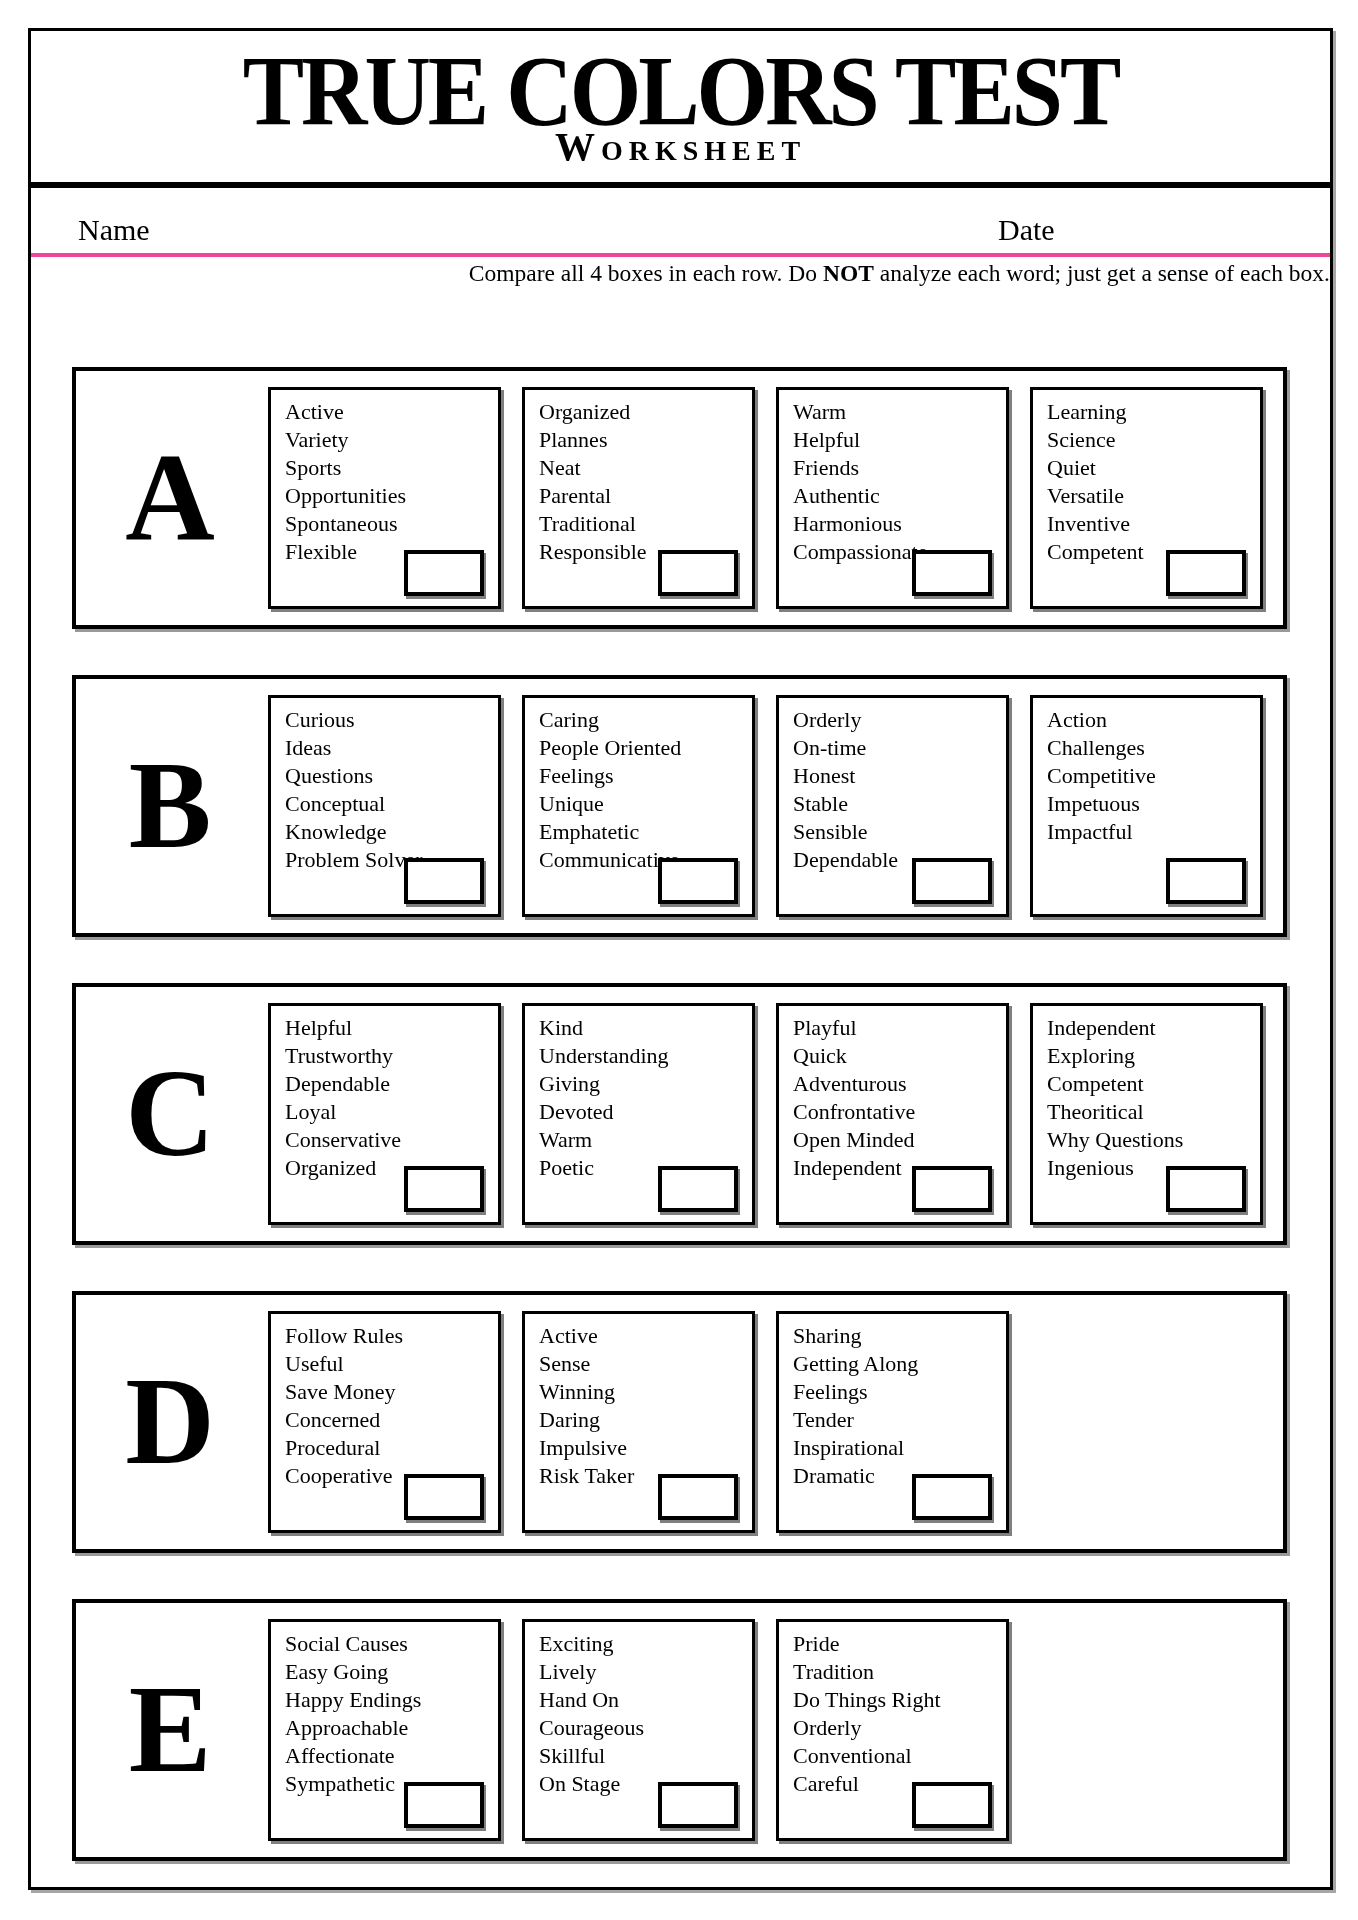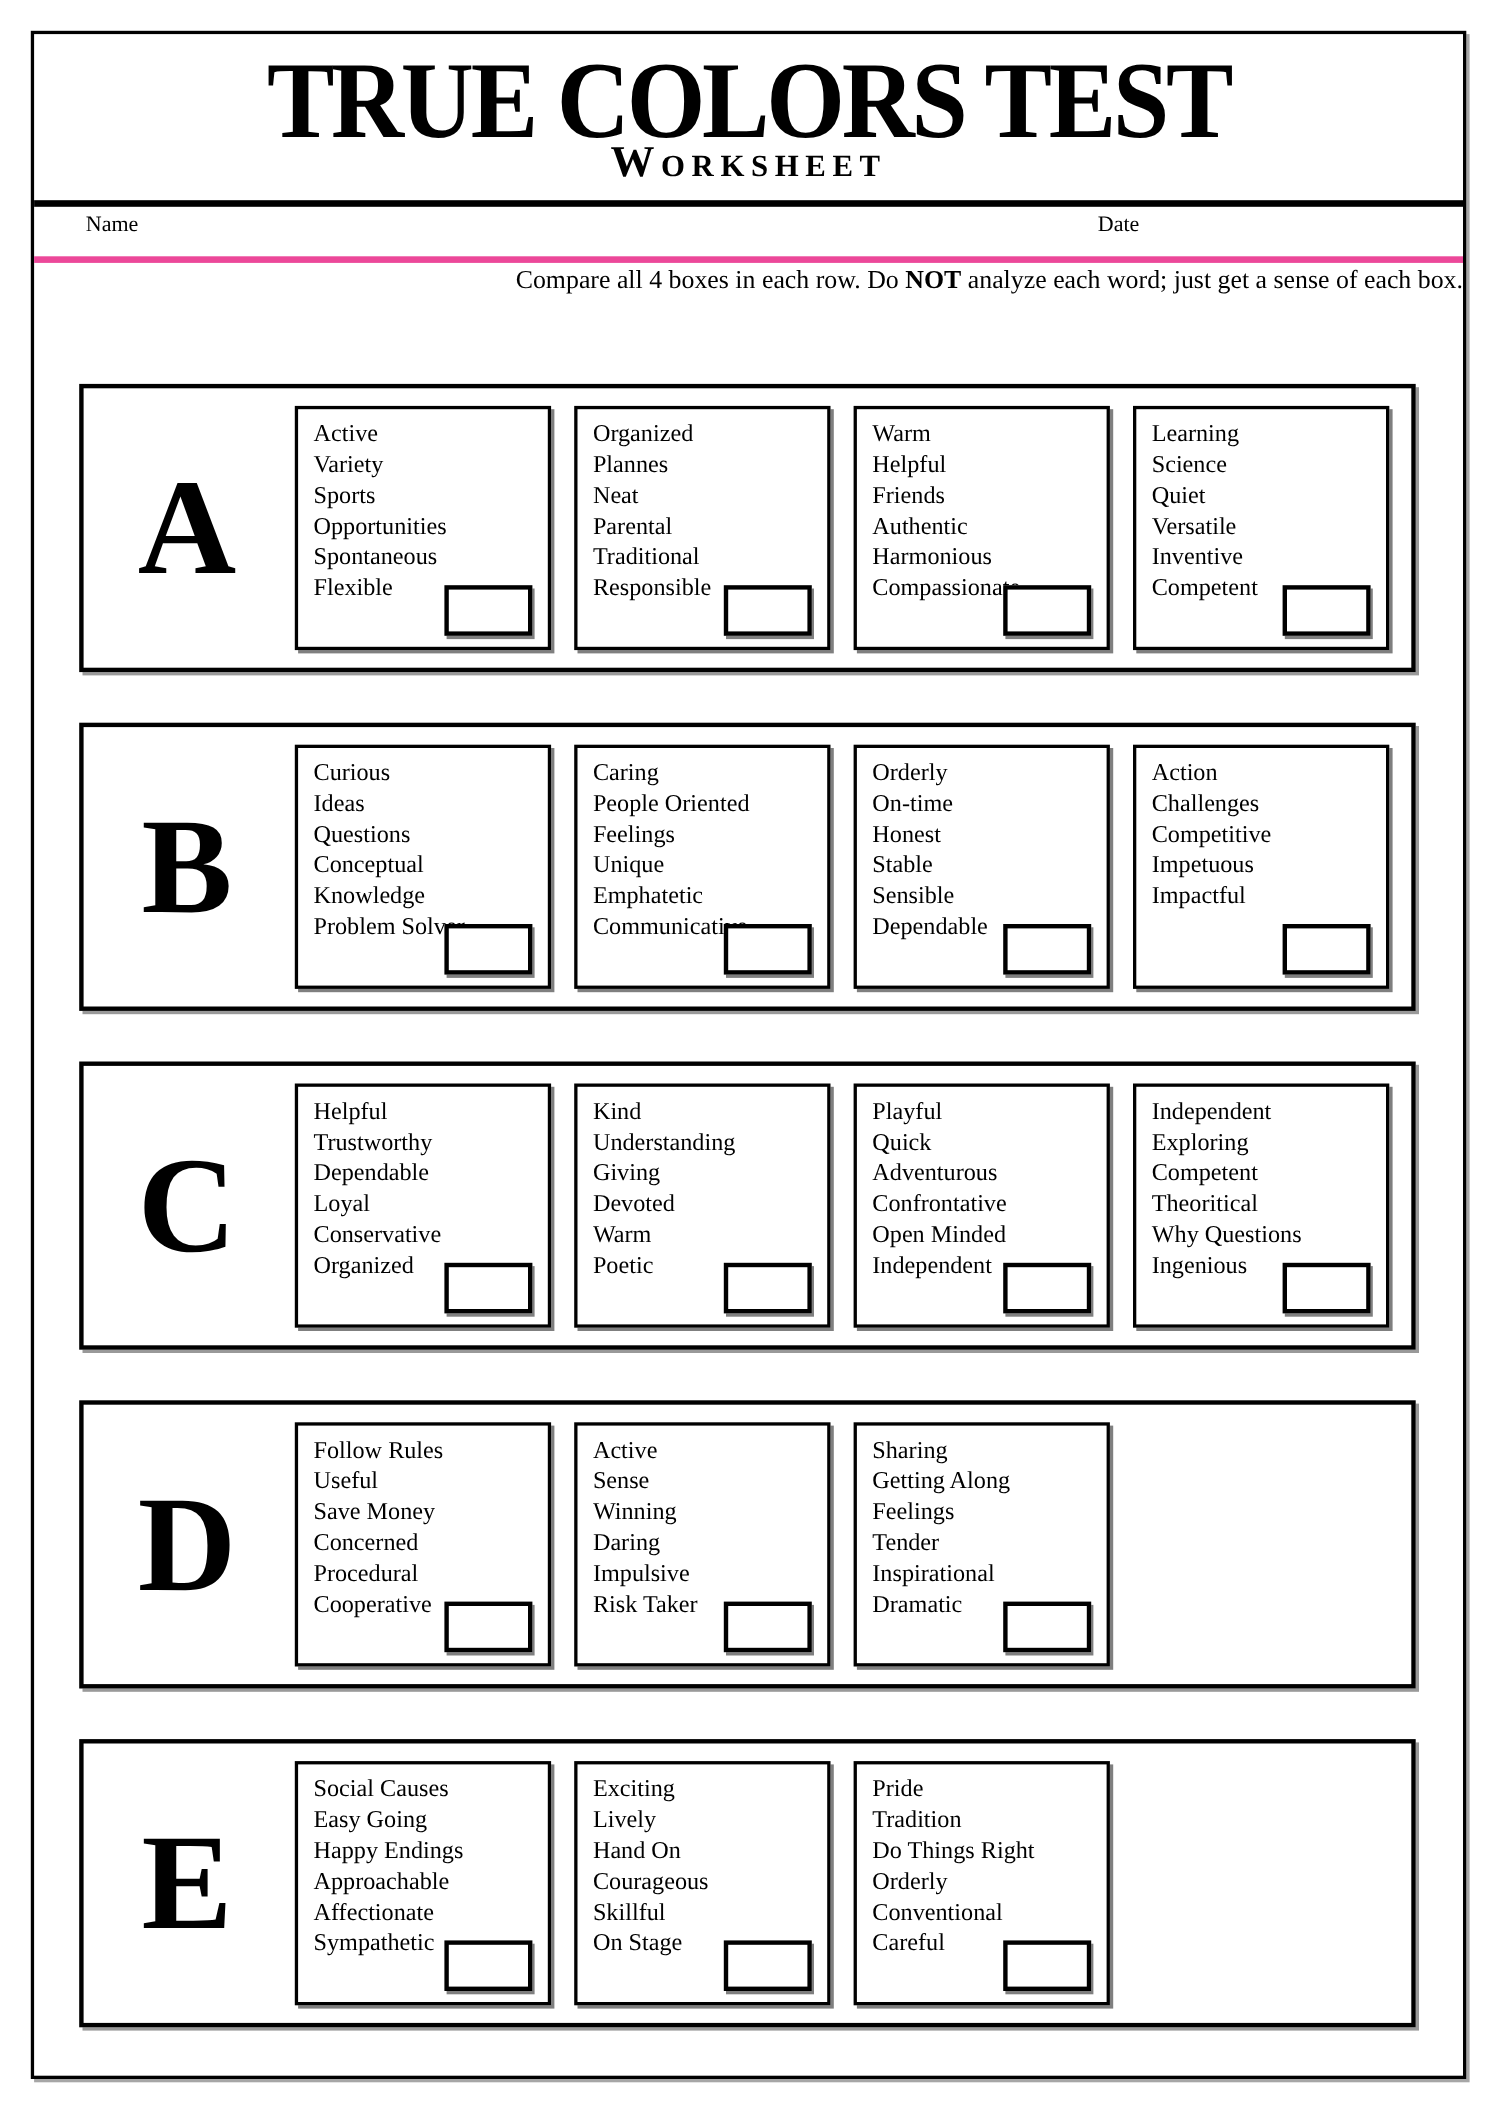--- a/index.html
+++ b/index.html
@@ -6,21 +6,21 @@
   .page{position:relative;width:1358px;height:1920px;background:#ffffff;
         font-family:"Liberation Serif", serif;color:#000000;overflow:hidden;}
   .frame{position:absolute;left:28px;top:28px;width:1299px;height:1856px;
          border:3px solid #000;box-shadow:3px 3px 0 rgba(0,0,0,.35);background:#fff;}
   
   .title-section{height:151px;border-bottom:6px solid #000;text-align:center;overflow:hidden;}
   .main-title{margin:10px 0 0;font-size:92px;line-height:1.0;font-weight:bold;
               letter-spacing:-3px;transform:scaleY(1.08);transform-origin:center top;white-space:nowrap;}
   .sub-title{margin-top:-6px;font-size:40px;font-weight:bold;font-variant:small-caps;
              letter-spacing:6px;line-height:1;}
-  .namedate{position:relative;height:45px;border-bottom:6px solid #ec4899;font-size:20px;}
+  .namedate{position:relative;height:45px;border-bottom:4px solid #ec4899;font-size:30px;margin-top:20px;}
   .nd-label{position:absolute;top:5px;}
   .nd-name{left:47px;}
   .nd-date{left:967px;}
   .nd-write{position:absolute;top:4px;height:36px;}
   .nd-write-name{left:150px;width:700px;}
   .nd-write-date{left:1045px;width:240px;}
   
   .instructions{height:110px;box-sizing:border-box;padding-top:0;text-align:right;
                 font-size:23.5px;line-height:1.42;}
   .instructions b{font-weight:bold;}

